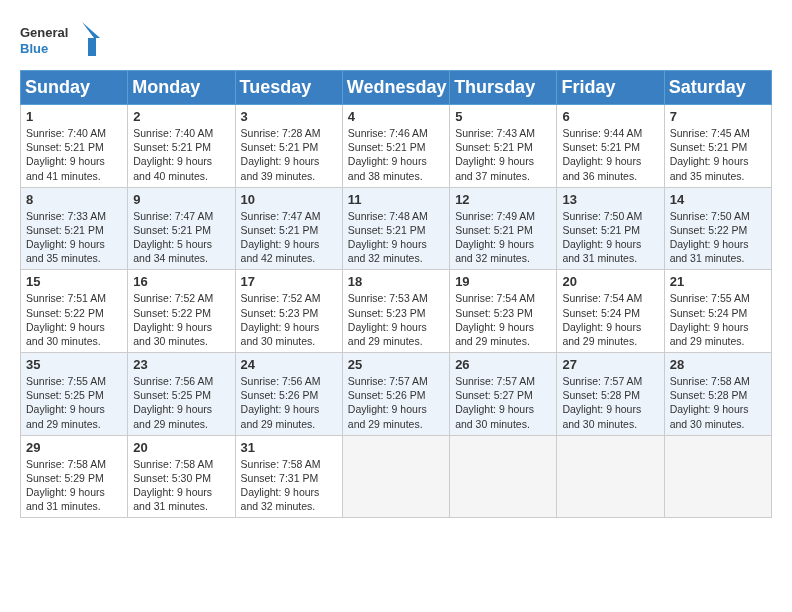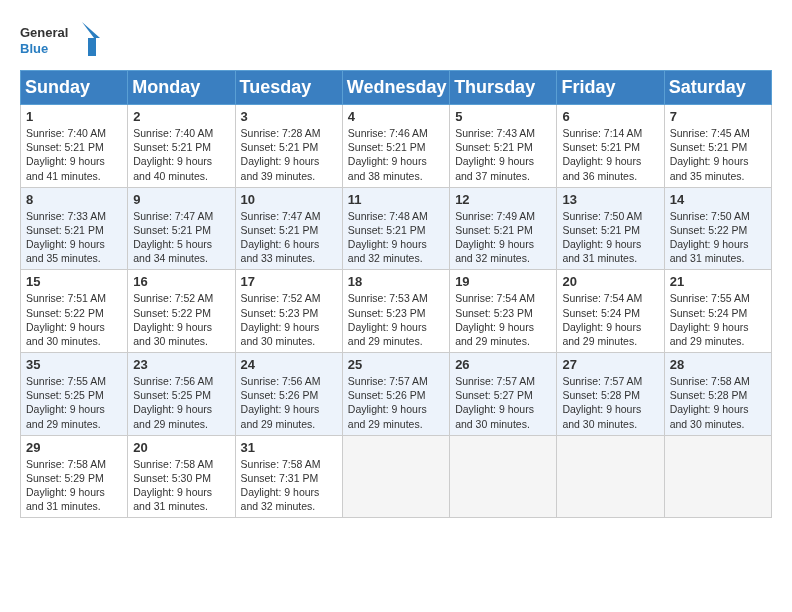--- a/index.html
+++ b/index.html
@@ -129,21 +129,21 @@
         <span class="cell-line">Daylight: 9 hours and 38 minutes.</span>
       </td>
         <td>
         <span class="day-num">5</span>
         <span class="cell-line">Sunrise: 7:43 AM</span>
         <span class="cell-line">Sunset: 5:21 PM</span>
         <span class="cell-line">Daylight: 9 hours and 37 minutes.</span>
       </td>
         <td>
         <span class="day-num">6</span>
-        <span class="cell-line">Sunrise: 7:14 AM</span>
+        <span class="cell-line">Sunrise: 9:44 AM</span>
         <span class="cell-line">Sunset: 5:21 PM</span>
         <span class="cell-line">Daylight: 9 hours and 36 minutes.</span>
       </td>
         <td>
         <span class="day-num">7</span>
         <span class="cell-line">Sunrise: 7:45 AM</span>
         <span class="cell-line">Sunset: 5:21 PM</span>
         <span class="cell-line">Daylight: 9 hours and 35 minutes.</span>
       </td>
       </tr>
@@ -157,21 +157,21 @@
         <td>
         <span class="day-num">9</span>
         <span class="cell-line">Sunrise: 7:47 AM</span>
         <span class="cell-line">Sunset: 5:21 PM</span>
         <span class="cell-line">Daylight: 5 hours and 34 minutes.</span>
       </td>
         <td>
         <span class="day-num">10</span>
         <span class="cell-line">Sunrise: 7:47 AM</span>
         <span class="cell-line">Sunset: 5:21 PM</span>
-        <span class="cell-line">Daylight: 6 hours and 33 minutes.</span>
+        <span class="cell-line">Daylight: 9 hours and 42 minutes.</span>
       </td>
         <td>
         <span class="day-num">11</span>
         <span class="cell-line">Sunrise: 7:48 AM</span>
         <span class="cell-line">Sunset: 5:21 PM</span>
         <span class="cell-line">Daylight: 9 hours and 32 minutes.</span>
       </td>
         <td>
         <span class="day-num">12</span>
         <span class="cell-line">Sunrise: 7:49 AM</span>

